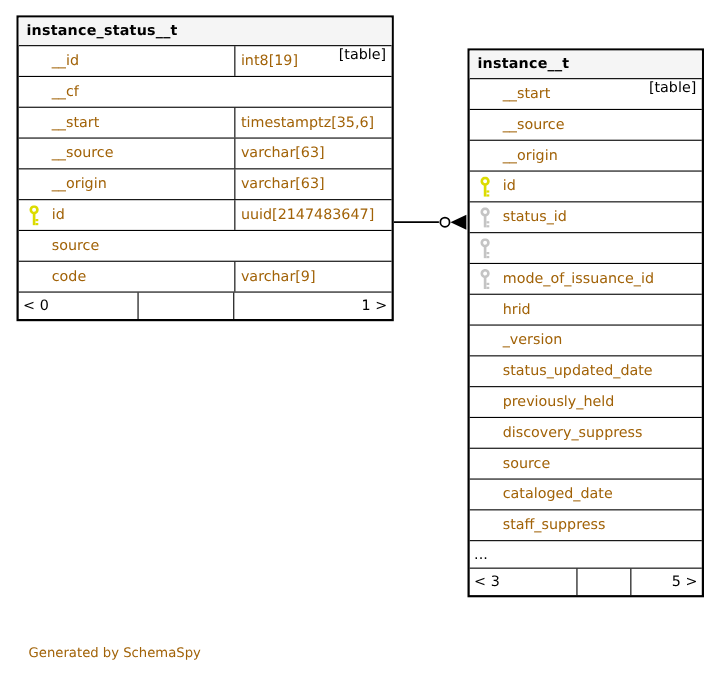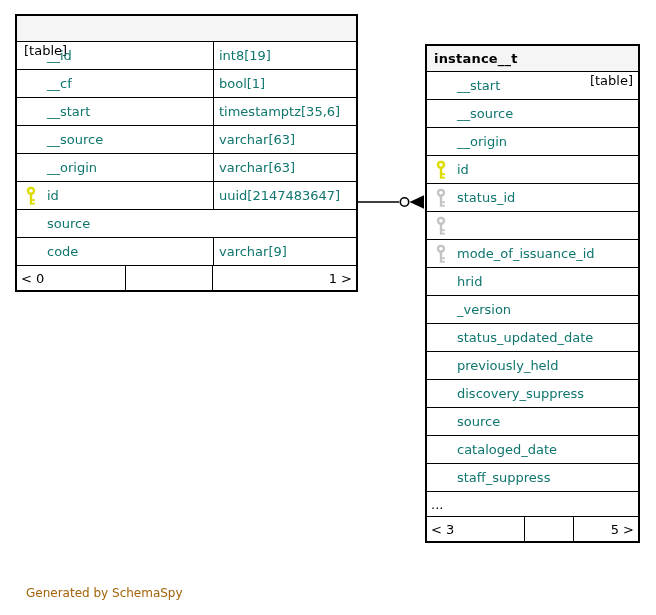--- a/index.html
+++ b/index.html
@@ -11,21 +11,21 @@
   .tnode-1 { left:15px; top:14px;  width:343px; }
   .tnode-2 { left:425px; top:44px; width:215px; }
 
   .thead { height:26px; background:#f5f5f5; border-bottom:1px solid #000;
     display:flex; align-items:center; justify-content:space-between;
     padding:0 5px 0 7px; }
   .tname { font-weight:bold; font-size:13px; color:#000; letter-spacing:0.2px; }
   .ttag  { font-size:13px; color:#000;margin-top:44px; }
 
   .trow { height:28px; border-bottom:1px solid #000; display:flex;
-    align-items:center; position:relative; font-size:13px; color:#0f766e; }
+    align-items:center; position:relative; font-size:13px; color:#a16207; }
   .col-name { flex:0 0 196px; padding-left:30px; display:flex; align-items:center;
     height:100%; position:relative; }
   .tnode-2 .col-name { flex:1 1 auto; }
   .col-type { flex:1 1 auto; border-left:1px solid #000; padding-left:5px;
     display:flex; align-items:center; height:100%; }
 
   .keyicon { position:absolute; left:9px; top:50%; transform:translateY(-50%);
     width:10px; height:19px; line-height:0; }
   .key-primary { color:#dcdc00; }
   .key-foreign { color:#c4c4c4; }
@@ -48,34 +48,34 @@
 
   .credit { position:absolute; left:26px; top:586px; font-size:12px; color:#a16207; }
 </style>
 </head>
 <body>
 
 <div class="canvas">
 
   <div class="tnode tnode-1">
     <div class="thead">
+      <span class="tname">instance_status__t</span>
       <span class="ttag">[table]</span>
     </div>
 
     <div class="trow">
       <div class="col-name">
           <span>__id</span>
         </div>
       <div class="col-type">int8[19]</div>
     </div>
     <div class="trow">
       <div class="col-name">
           <span>__cf</span>
         </div>
-      <div class="col-type">bool[1]</div>
     </div>
     <div class="trow">
       <div class="col-name">
           <span>__start</span>
         </div>
       <div class="col-type">timestamptz[35,6]</div>
     </div>
     <div class="trow">
       <div class="col-name">
           <span>__source</span>

